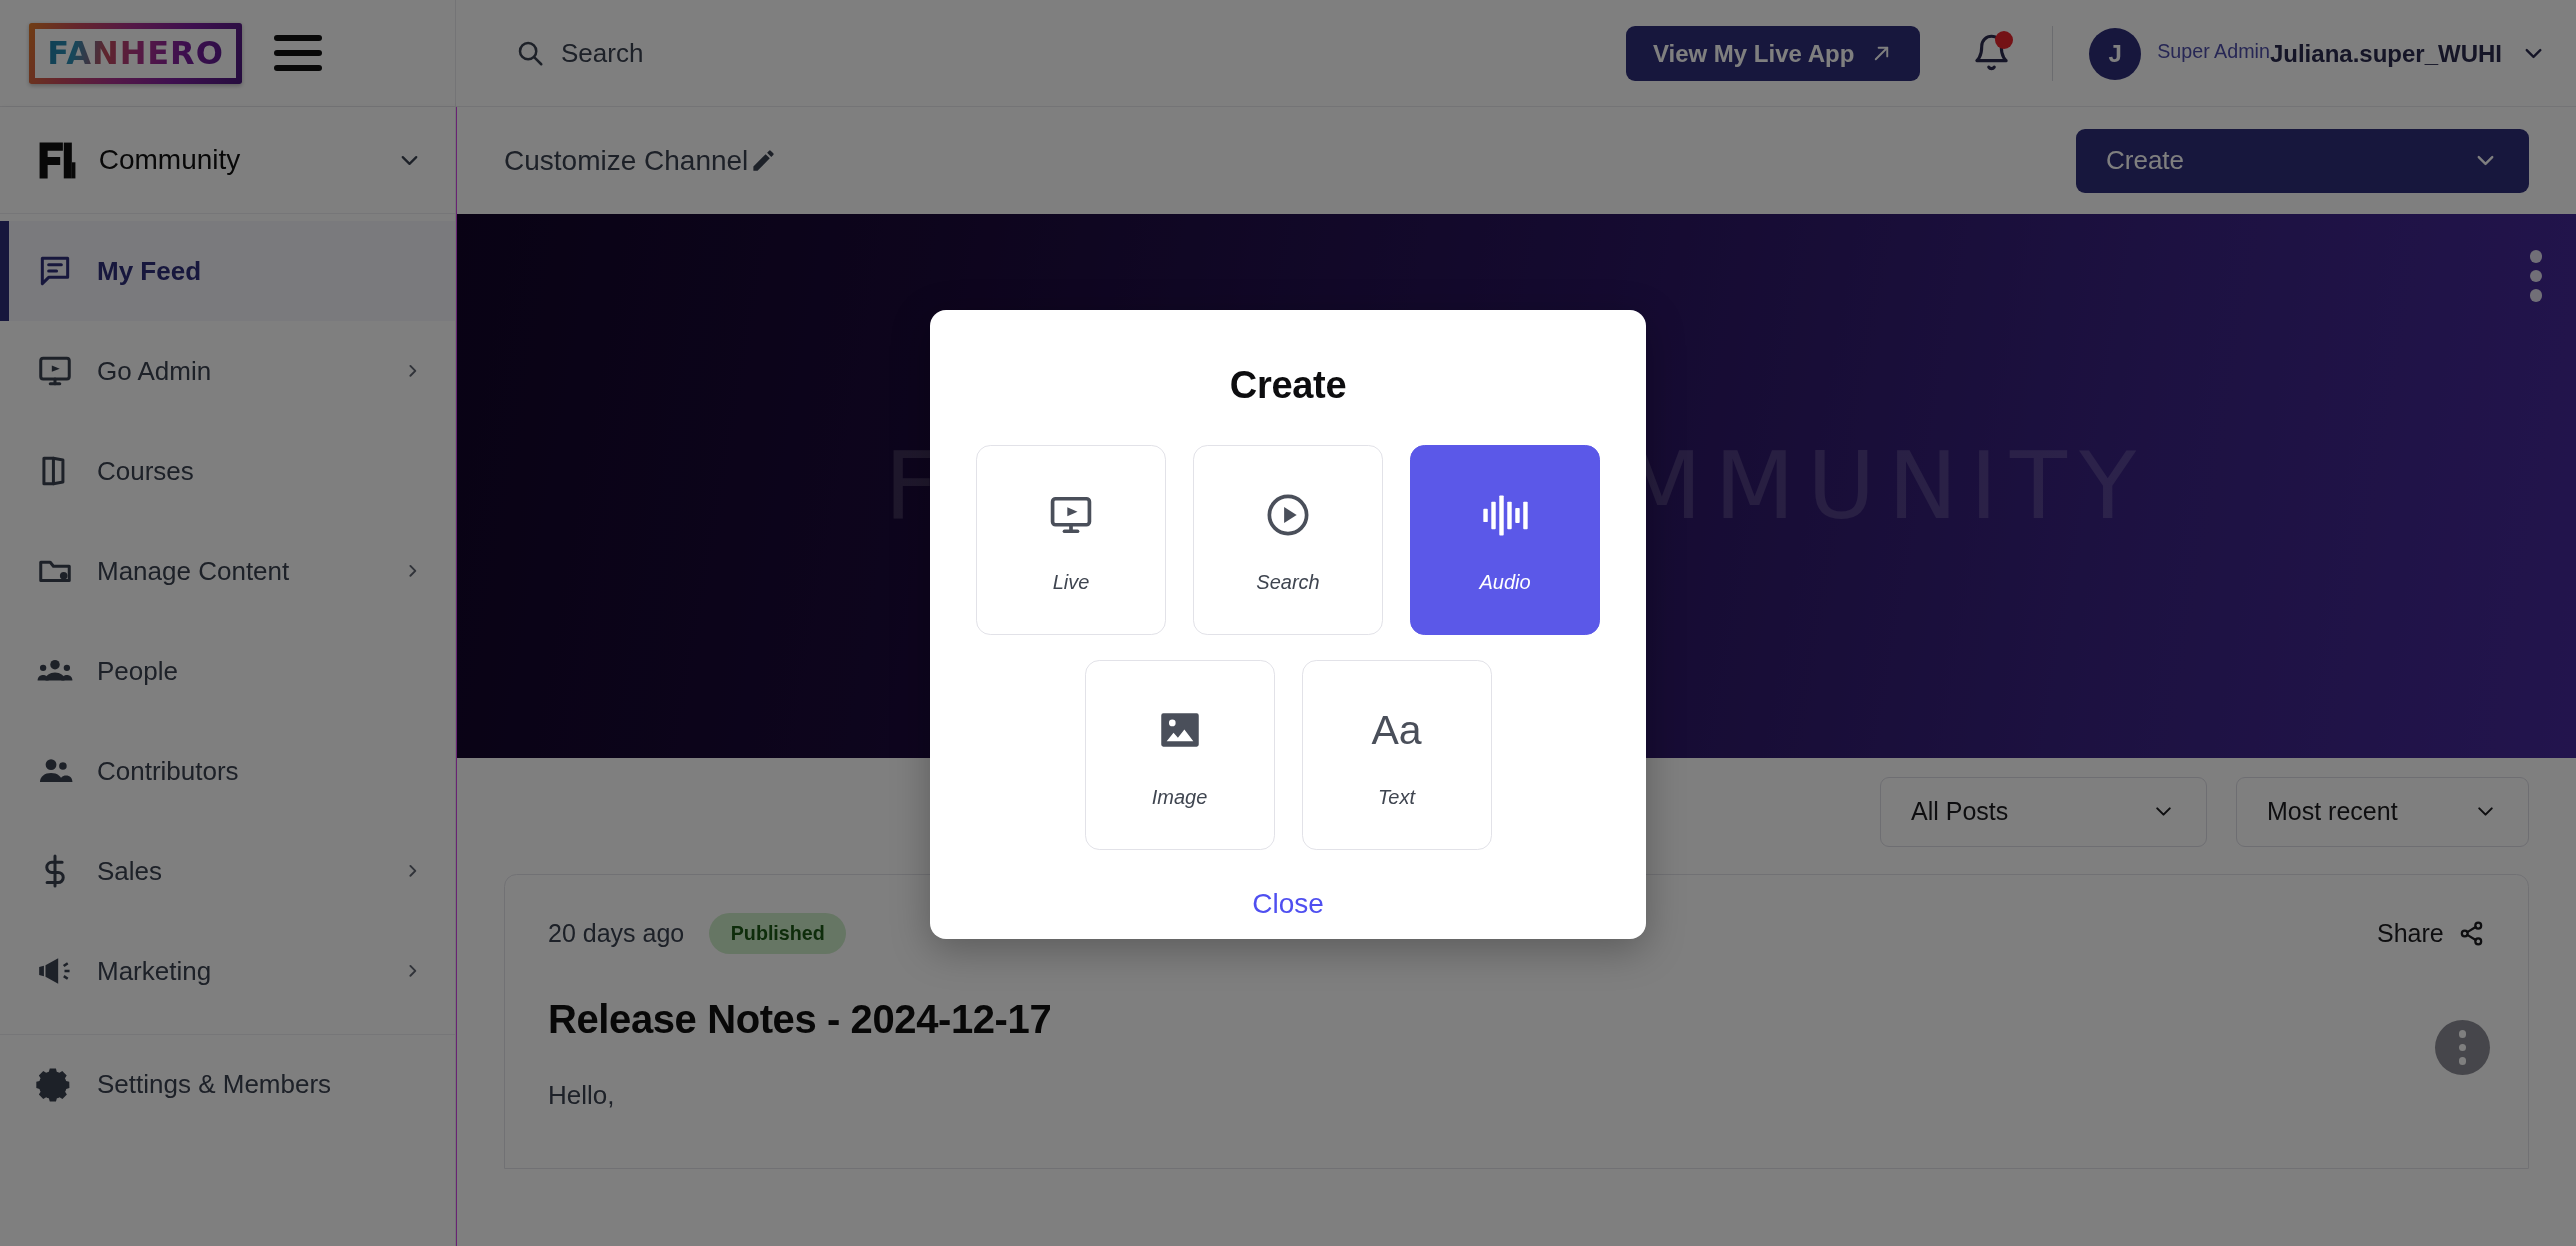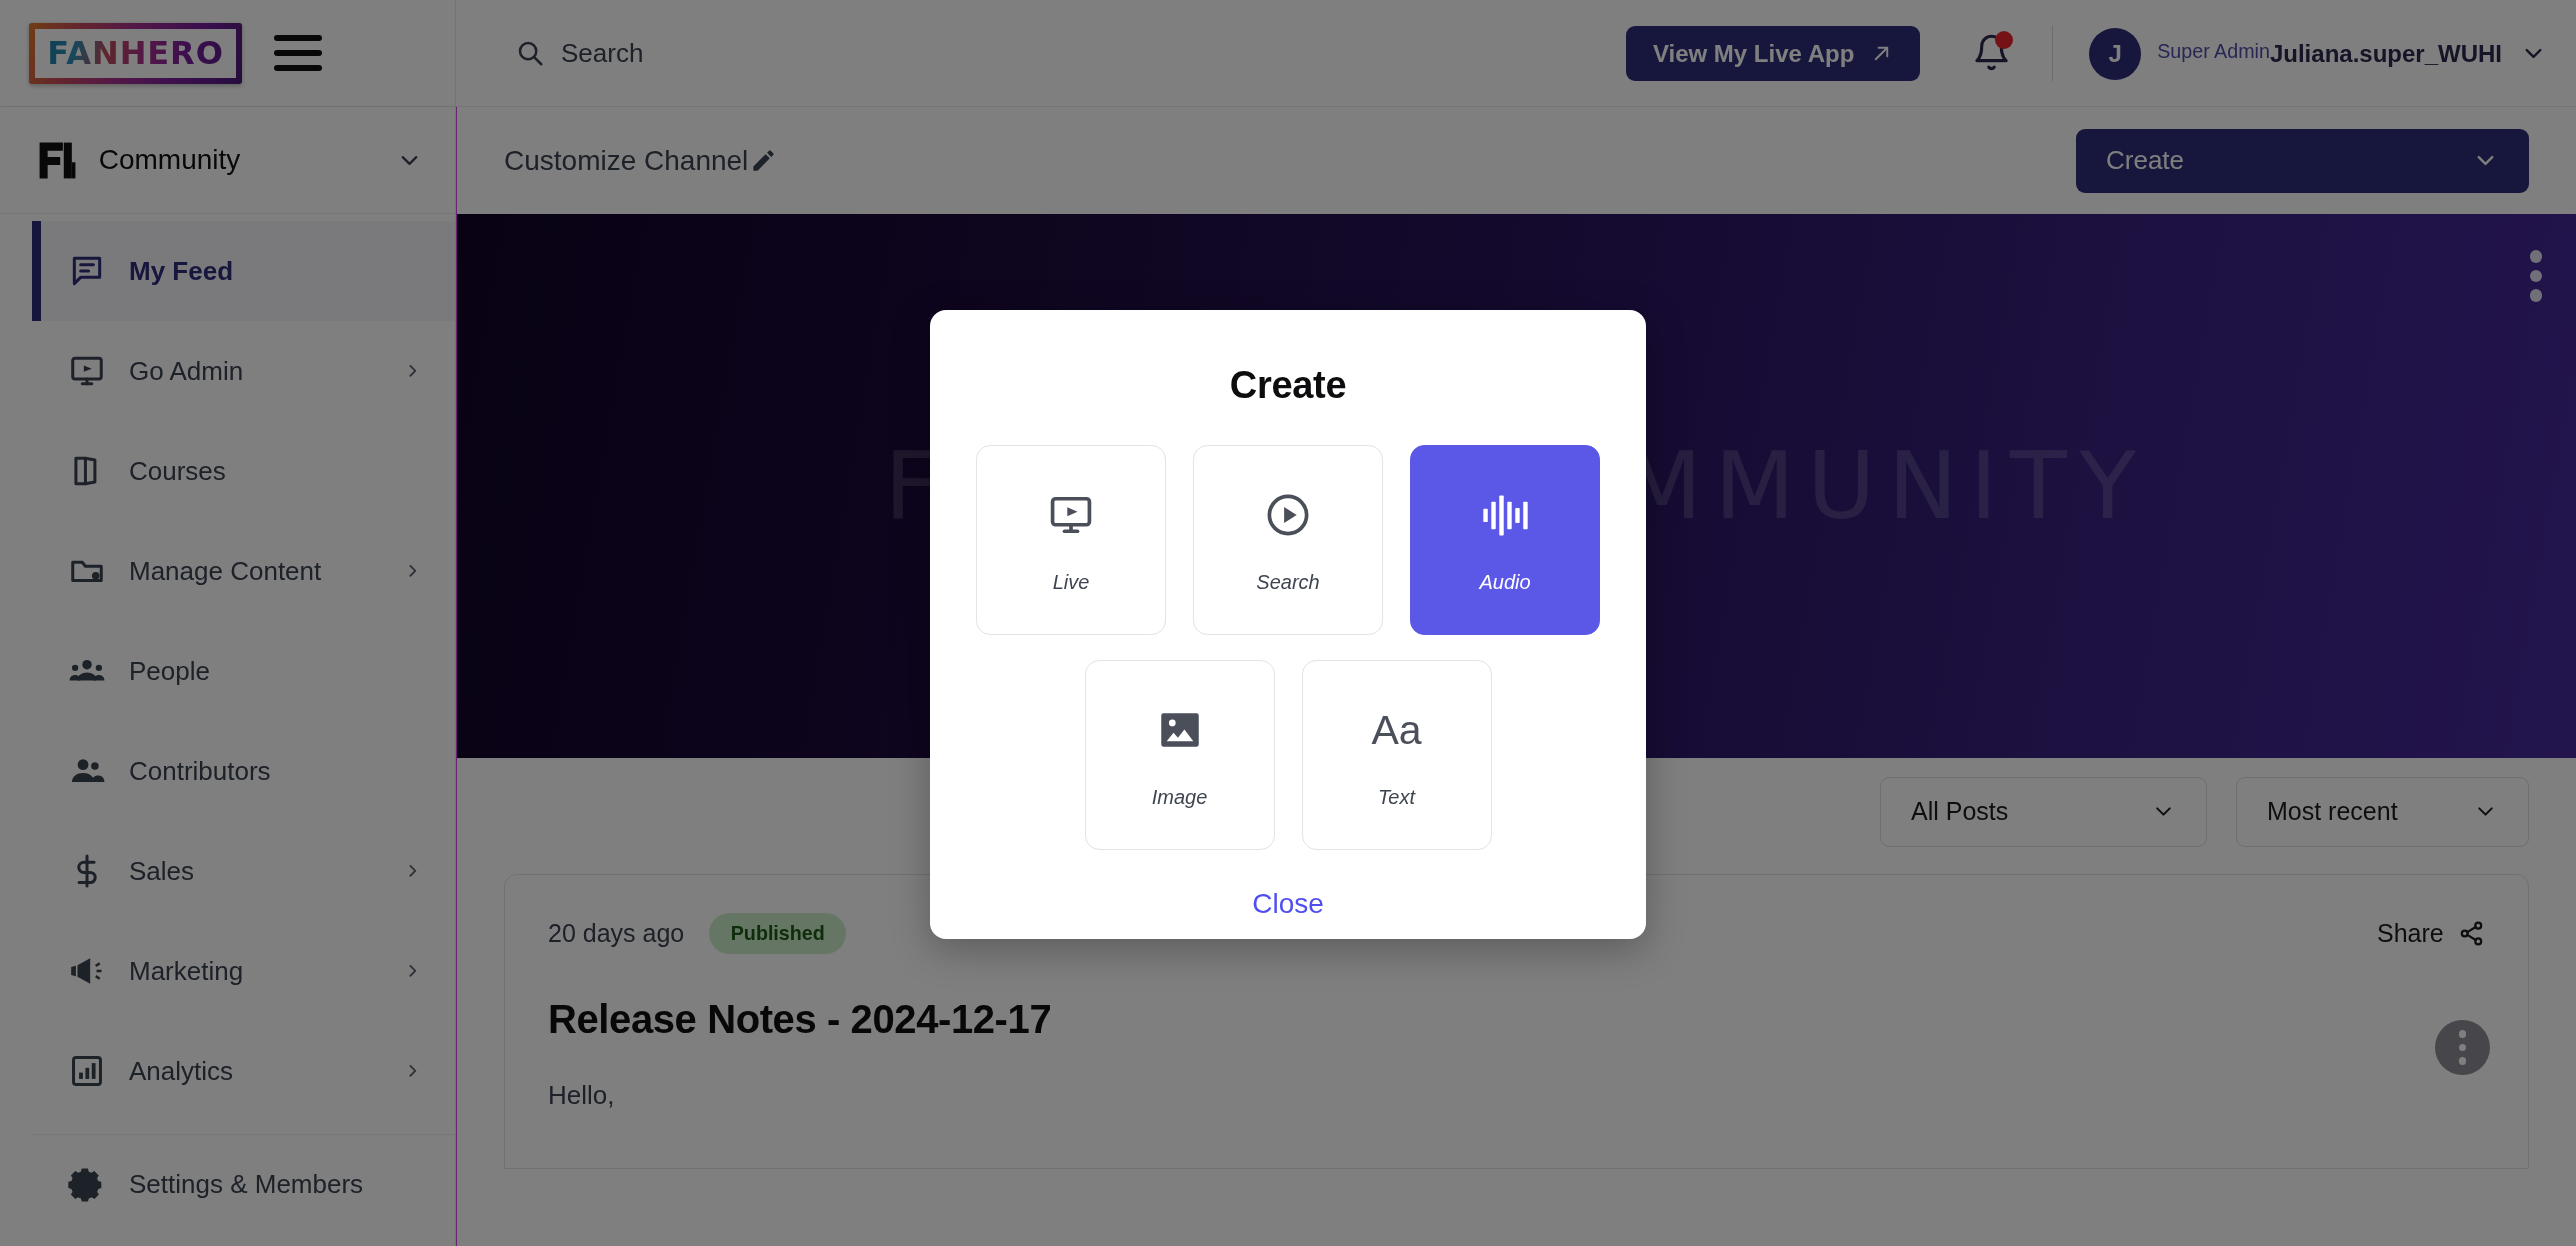--- a/index.html
+++ b/index.html
@@ -103,21 +103,21 @@
   }
   .community-head {
     height: 107px; display:flex; align-items:center;
     padding: 0 32px 0 36px;
     border-bottom: 0.9px solid #ececf0;
   }
   .fh-mark { width: 43px; height: 43px; flex: 0 0 43px; }
   .community-name { font-size: 28px; color:#111; margin-left: 19.7px; flex:1; }
   .community-caret { width: 27px; height: 27px; }
 
-  .nav-list { padding-top: 7.2px; padding-left: 32px; }
+  .nav-list { padding-top: 7.2px; }
   .nav-item {
     height: 100px; display:flex; align-items:center;
     padding: 0 32px 0 36px; position:relative; cursor:pointer;
   }
   .nav-item .ico { width: 38px; height: 38px; flex:0 0 38px; display:flex; align-items:center; justify-content:center; }
   .nav-item .lbl { margin-left: 23px; font-size: 26px; color:#3b4251; flex:1; }
   .nav-item .chev { width: 19.7px; height: 19.7px; opacity:.8; }
   .nav-item.active { background:#f4f4fa; }
   .nav-item.active::before {
     content:""; position:absolute; left:0; top:0; bottom:0; width: 9px; background:#2e2e7a;
@@ -413,34 +413,20 @@
               <path d="M18 11.2h3.2v1.6H18z"></path>
             <path d="M18 14.5l2.5 1.7-.9 1.3L17.1 16z"></path>
           </svg>
         </span>
         <span class="lbl">Marketing</span>
         <svg class="chev" viewBox="0 0 24 24" fill="none" stroke="#3b4251" stroke-width="2.4" stroke-linecap="round" stroke-linejoin="round">
           <polyline points="9 6 15 12 9 18"></polyline>
         </svg>
       </div>
 
-      <div class="nav-item">
-        <span class="ico">
-          <svg width="38" height="38" viewBox="0 0 24 24" fill="none" stroke="#3b4251" stroke-width="1.9" stroke-linecap="round" stroke-linejoin="round">
-            <rect x="3.5" y="3.5" width="17" height="17" rx="1.6"></rect>
-            <rect x="7" y="13" width="2.4" height="4" fill="#3b4251" stroke="none"></rect>
-            <rect x="11" y="10" width="2.4" height="7" fill="#3b4251" stroke="none"></rect>
-            <rect x="15" y="7" width="2.4" height="10" fill="#3b4251" stroke="none"></rect>
-          </svg>
-        </span>
-        <span class="lbl">Analytics</span>
-        <svg class="chev" viewBox="0 0 24 24" fill="none" stroke="#3b4251" stroke-width="2.4" stroke-linecap="round" stroke-linejoin="round">
-          <polyline points="9 6 15 12 9 18"></polyline>
-        </svg>
-      </div>
 
       <div class="nav-divider"></div>
 
       <div class="nav-item">
         <span class="ico">
           <svg width="38" height="38" viewBox="0 0 24 24" fill="#3b4251">
             <path d="M12 8.6A3.4 3.4 0 1 0 12 15.4 3.4 3.4 0 0 0 12 8.6zm9-.2l-2-.5a7.4 7.4 0 0 0-.7-1.7l1.1-1.8-2.8-2.8-1.8 1.1a7.4 7.4 0 0 0-1.7-.7L12.6 0h-3.9L8.1 2a7.4 7.4 0 0 0-1.7.7L4.6 1.6 1.8 4.4l1.1 1.8a7.4 7.4 0 0 0-.7 1.7l-2 .5v3.9l2 .6a7.4 7.4 0 0 0 .7 1.7l-1.1 1.8 2.8 2.8 1.8-1.1a7.4 7.4 0 0 0 1.7.7l.6 2h3.9l.6-2a7.4 7.4 0 0 0 1.7-.7l1.8 1.1 2.8-2.8-1.1-1.8a7.4 7.4 0 0 0 .7-1.7l2-.6z" transform="translate(0,1.6) scale(1)"></path>
           </svg>
         </span>
         <span class="lbl">Settings &amp; Members</span>

